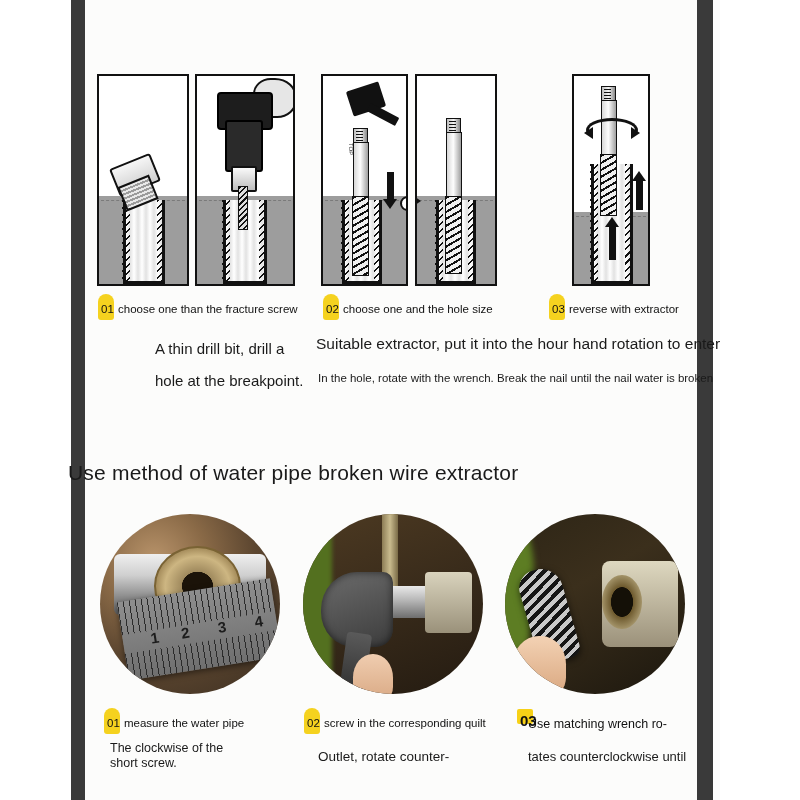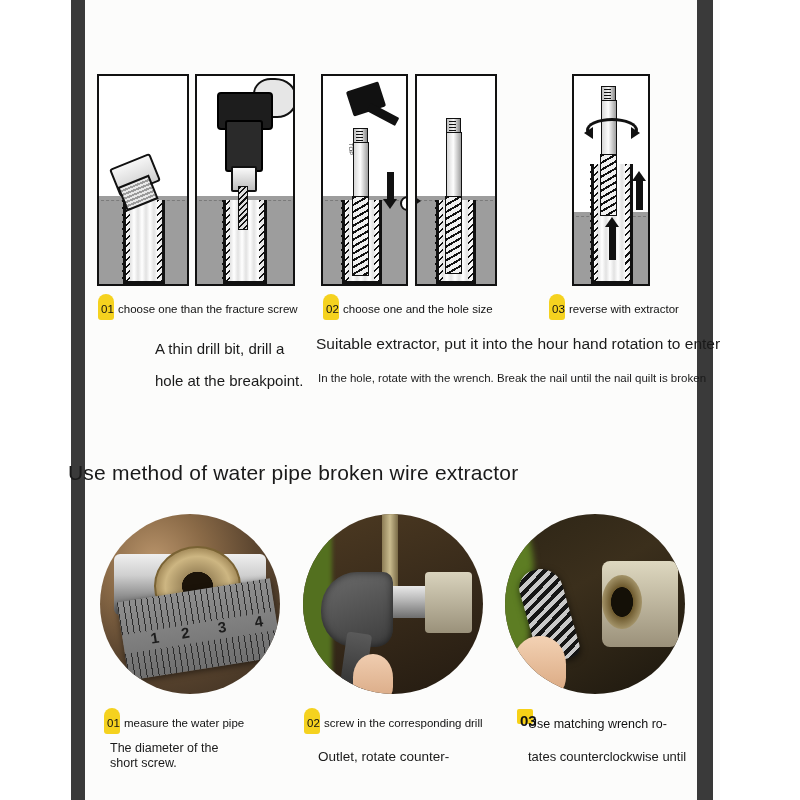--- a/index.html
+++ b/index.html
@@ -387,21 +387,21 @@
     <span>choose one and the hole size</span>
   </div>
   <div class="cap-num" style="left:551px;top:303px;">
     <span class="hl">03</span>
     <span>reverse with extractor</span>
   </div>
 
   <div class="cap-body" style="left:119px;top:333px;font-size:15px;line-height:32px;margin-left:36px;">A thin drill bit, drill a
 hole at the breakpoint.</div>
   <div class="cap-body" style="left:316px;top:333px;font-size:15.5px;line-height:22px;">Suitable extractor, put it into the hour hand rotation to enter</div>
-  <div class="cap-body" style="left:318px;top:369px;font-size:11.5px;line-height:18px;">In the hole, rotate with the wrench. Break the nail until the nail quilt is broken</div>
+  <div class="cap-body" style="left:318px;top:369px;font-size:11.5px;line-height:18px;">In the hole, rotate with the wrench. Break the nail until the nail water is broken</div>
 
   <div class="h1" id="title-2">Use method of water pipe broken wire extractor</div>
 
   <div class="photos" style="left:85px;">
 
     <div class="circ c1">
       <div class="ph ph1">
         <div class="pipe"></div>
         <div class="flange"></div>
         <div class="ruler">
@@ -437,30 +437,30 @@
       </div>
     </div>
   </div>
 
   <div class="cap-num" style="left:106px;top:717px;">
     <span class="hl">01</span>
     <span>measure the water pipe</span>
   </div>
   <div class="cap-num" style="left:306px;top:717px;">
     <span class="hl">02</span>
-    <span>screw in the corresponding drill</span>
+    <span>screw in the corresponding quilt</span>
   </div>
   <div class="cap-num" style="left:528px;top:717px;font-size:12.5px;">
     <span>Use matching wrench ro-</span>
   </div>
   <div style="position:absolute;left:519px;top:712px;font-size:15px;font-weight:700;color:#111;" class="cap-num">
     <span class="hl solid">03</span>
   </div>
 
-  <div class="cap-body" style="left:110px;top:741px;font-size:12.5px;line-height:15px;">The diameter of the
+  <div class="cap-body" style="left:110px;top:741px;font-size:12.5px;line-height:15px;">The clockwise of the
 short screw.</div>
   <div class="cap-body" style="left:318px;top:744px;font-size:13.5px;line-height:25px;">Outlet, rotate counter-
 
 clockwise with a wrench.</div>
   <div class="cap-body" style="left:528px;top:744px;font-size:13px;line-height:25px;">tates counterclockwise until
 
 the short screw is taken out.</div>
 
 </div>
 

